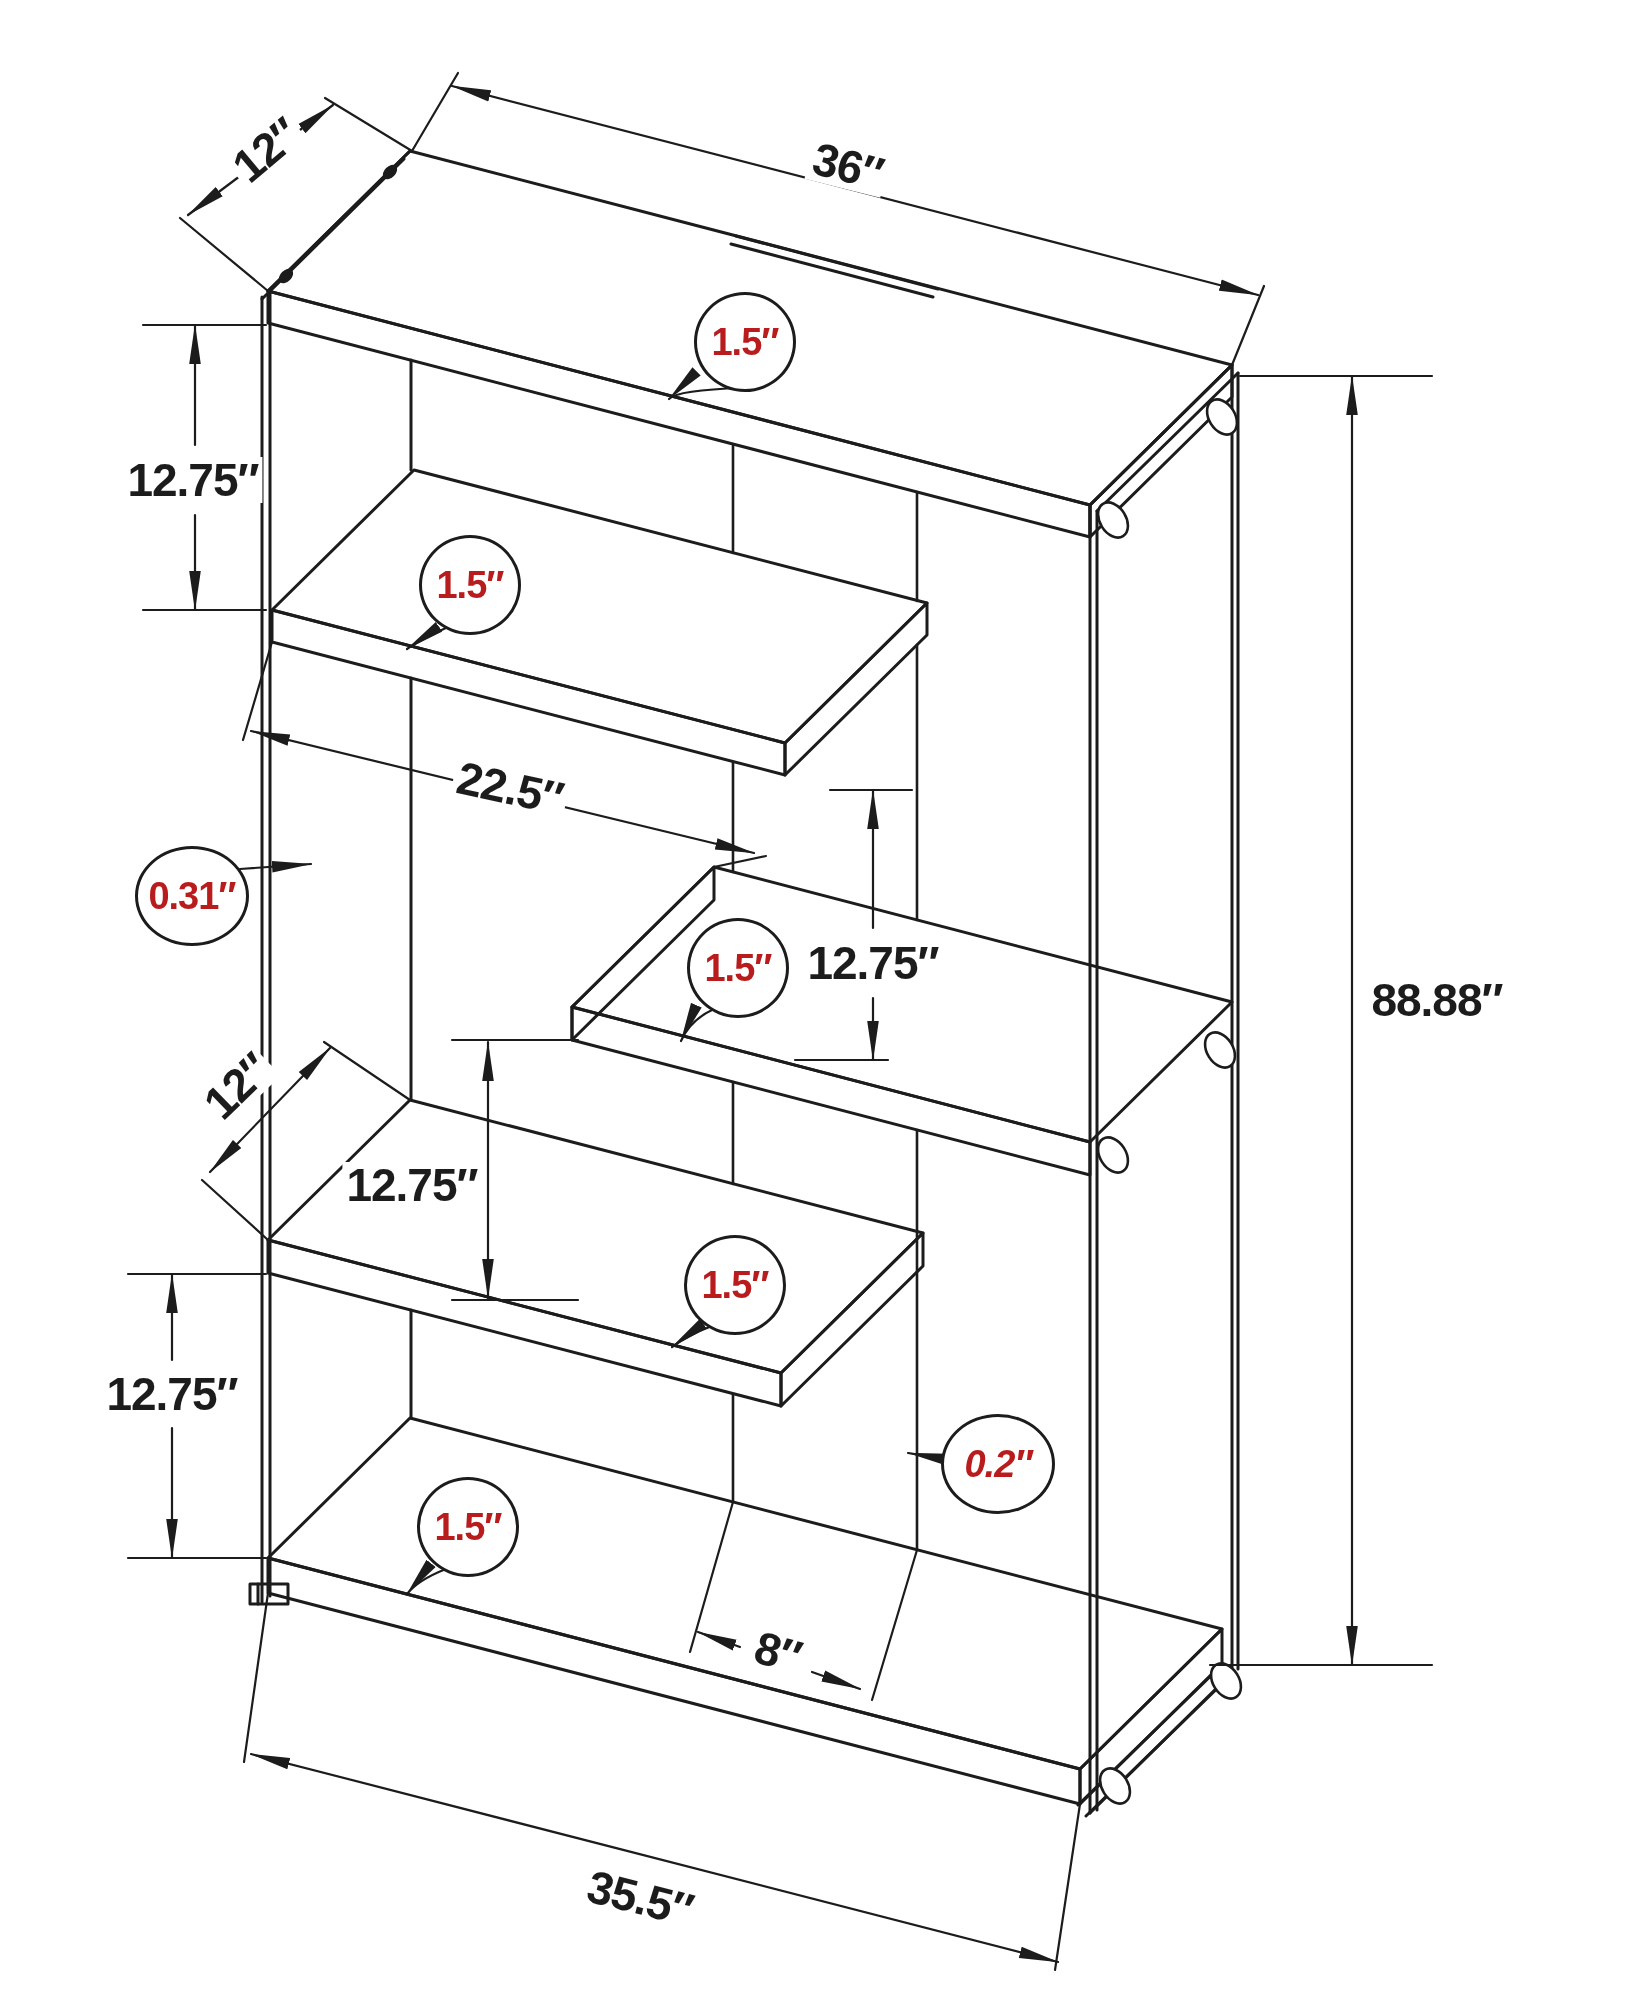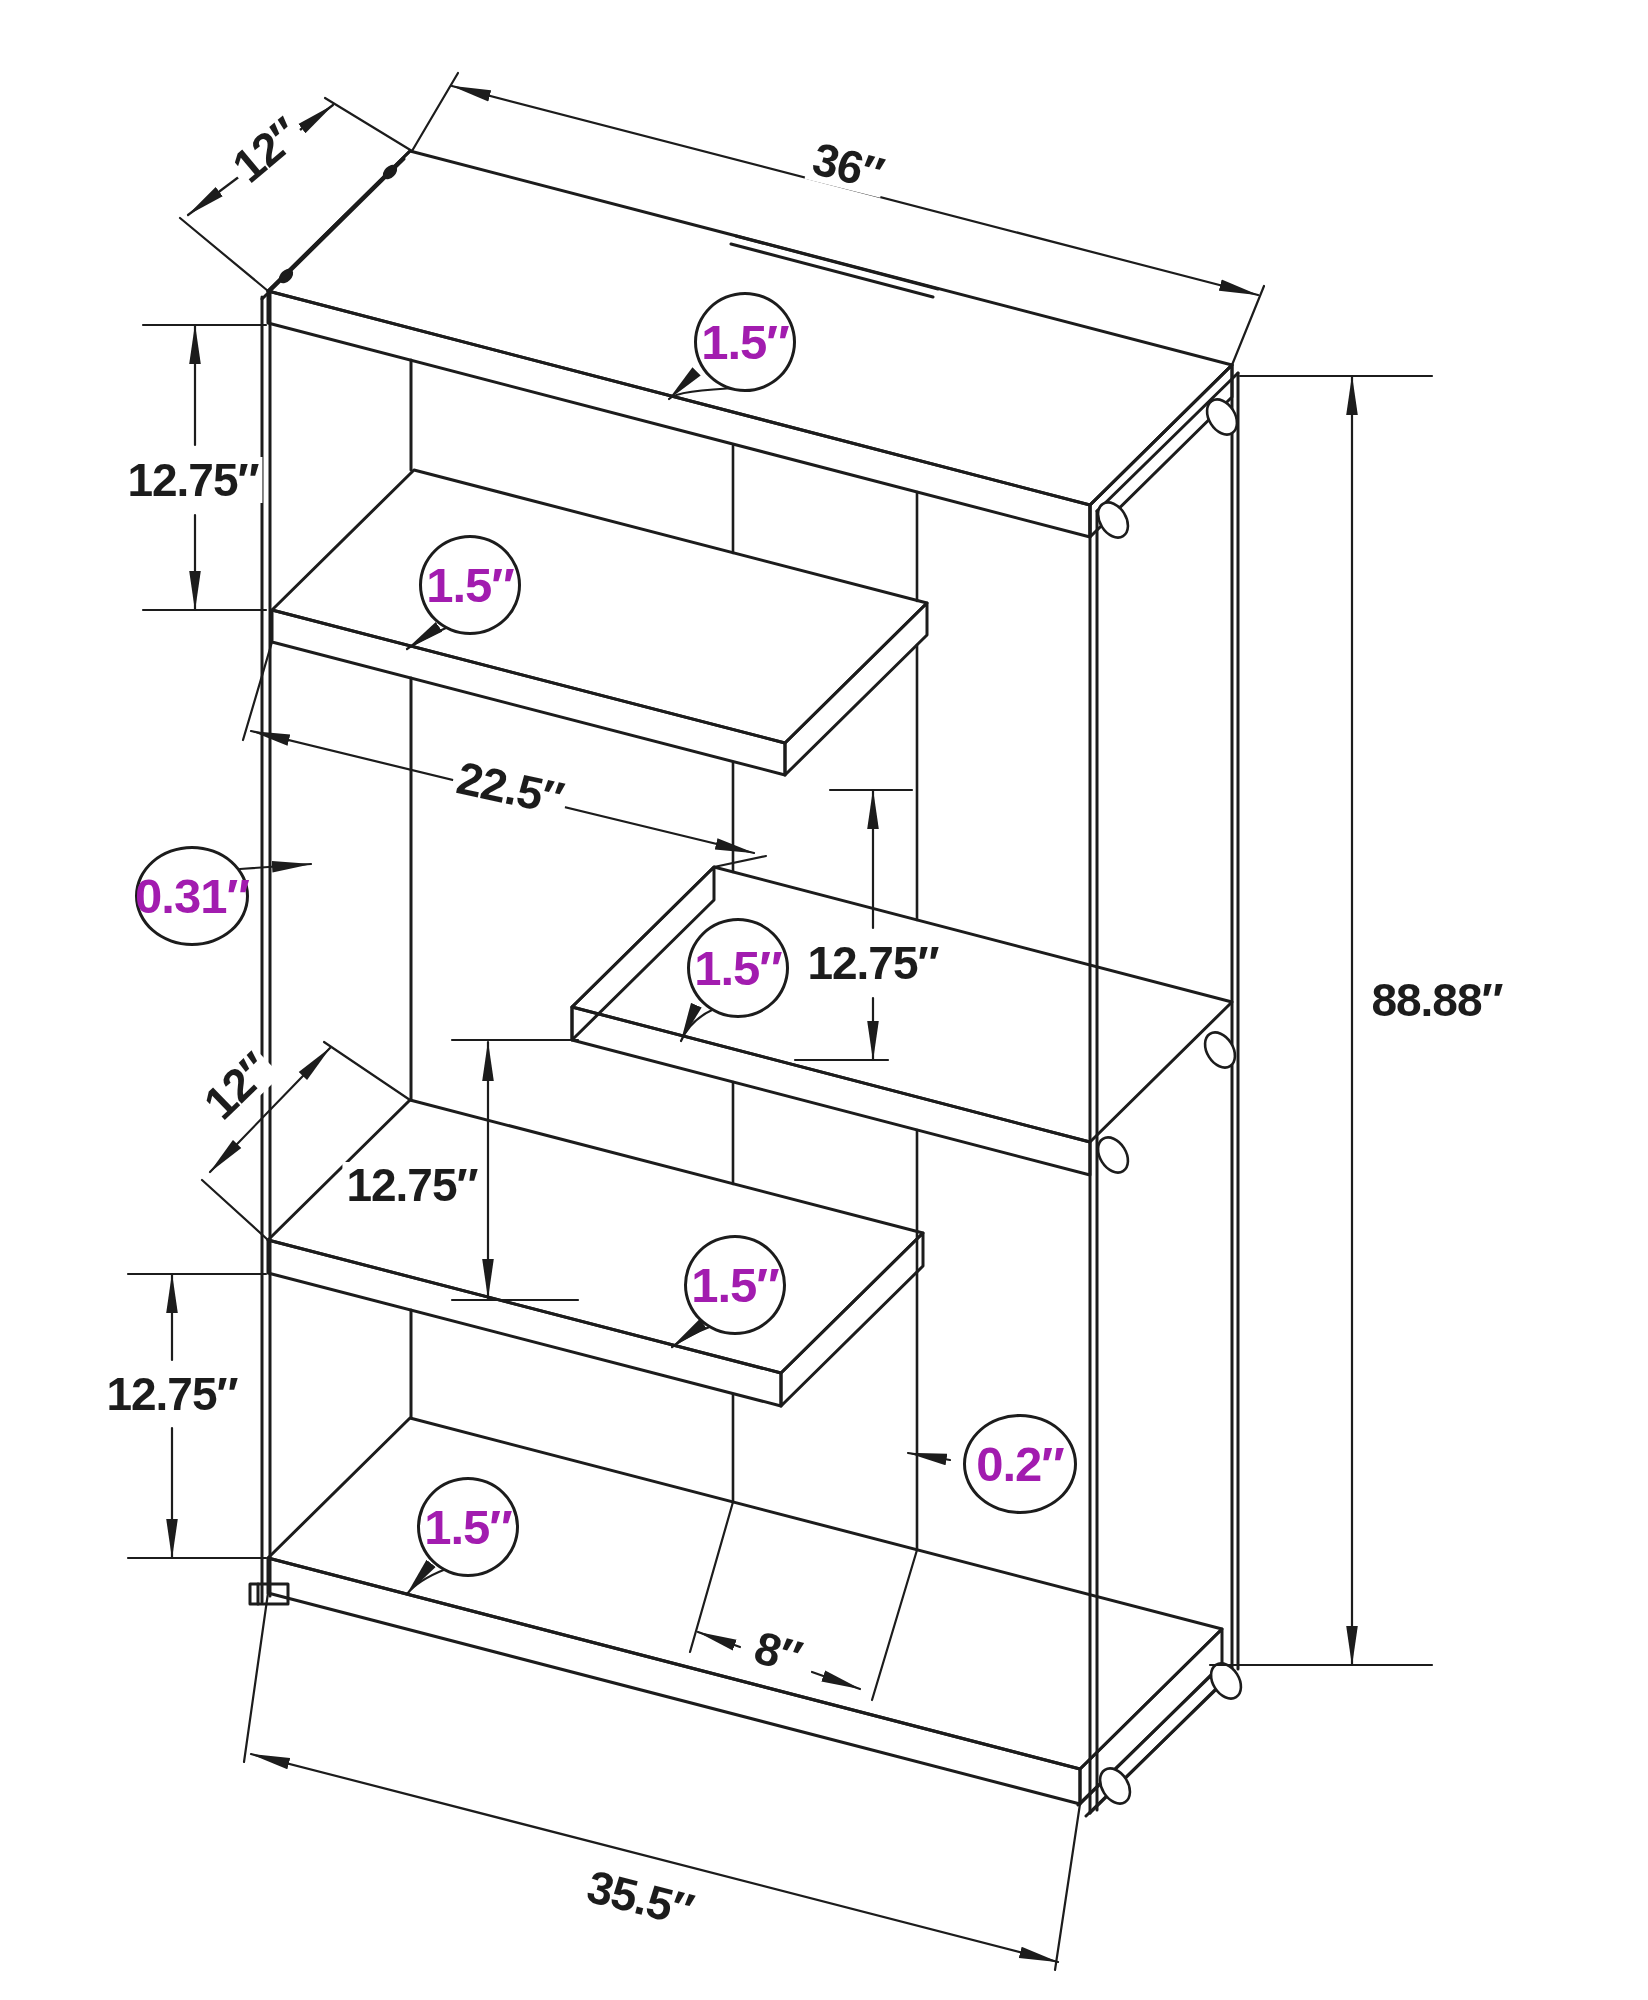--- a/index.html
+++ b/index.html
@@ -3,38 +3,38 @@
 <meta charset="utf-8">
 <style>
   html,body{margin:0;padding:0;background:#ffffff;}
   .stage{position:relative;width:1648px;height:2000px;background:#ffffff;overflow:hidden;
          font-family:"Liberation Sans", sans-serif;}
   .stage svg{position:absolute;left:0;top:0;}
   .dim{position:absolute;color:#1c1c1c;font-size:46px;font-weight:600;letter-spacing:-1px;
        white-space:nowrap;transform:translate(-50%,-50%);background:#ffffff;padding:0 4px;line-height:1;}
   .bubble{position:absolute;width:96px;height:94px;border:3px solid #1c1c1c;border-radius:50%;
           background:#ffffff;display:flex;align-items:center;justify-content:center;
-          color:#a21caf;font-size:49px;font-weight:600;letter-spacing:-1px;
+          color:#b91c1c;font-size:38px;font-weight:600;letter-spacing:-1px;
           transform:translate(-50%,-50%);line-height:1;}
   .bubble.wide{width:108px;}
   
   .lbl-depth-top       {left:266px; top:150px;  transform:translate(-50%,-50%) rotate(-40deg);}
   .lbl-width-top       {left:848px; top:166px;  transform:translate(-50%,-50%) rotate(14deg);}
   .lbl-thk-top-shelf   {left:745px; top:342px;}
   .lbl-gap-upper-left  {left:193px; top:480px;}
   .lbl-thk-shelf2      {left:470px; top:585px;}
   .lbl-len-shelf2      {left:510px; top:788px;  transform:translate(-50%,-50%) rotate(12deg);}
   .lbl-glass-thickness {left:192px; top:896px;}
   .lbl-gap-mid-right   {left:873px; top:963px;}
   .lbl-thk-shelf3      {left:738px; top:968px;}
   .lbl-height-overall  {left:1437px;top:1000px;}
   .lbl-depth-shelf4    {left:237px; top:1086px; transform:translate(-50%,-50%) rotate(-44deg);}
   .lbl-gap-mid-left    {left:412px; top:1185px;}
   .lbl-thk-shelf4      {left:735px; top:1285px;}
-  .lbl-thk-back-panel  {left:1020px; top:1464px;}
+  .lbl-thk-back-panel  {left:998px; top:1464px;font-style:italic;}
   .lbl-gap-lower-left  {left:172px; top:1394px;}
   .lbl-thk-shelf5      {left:468px; top:1527px;}
   .lbl-gap-back-panels {left:778px; top:1652px; transform:translate(-50%,-50%) rotate(15deg);}
   .lbl-width-bottom    {left:640px; top:1898px; transform:translate(-50%,-50%) rotate(14deg);}
 </style>
 </head>
 <body>
 
 <div class="stage">
 

